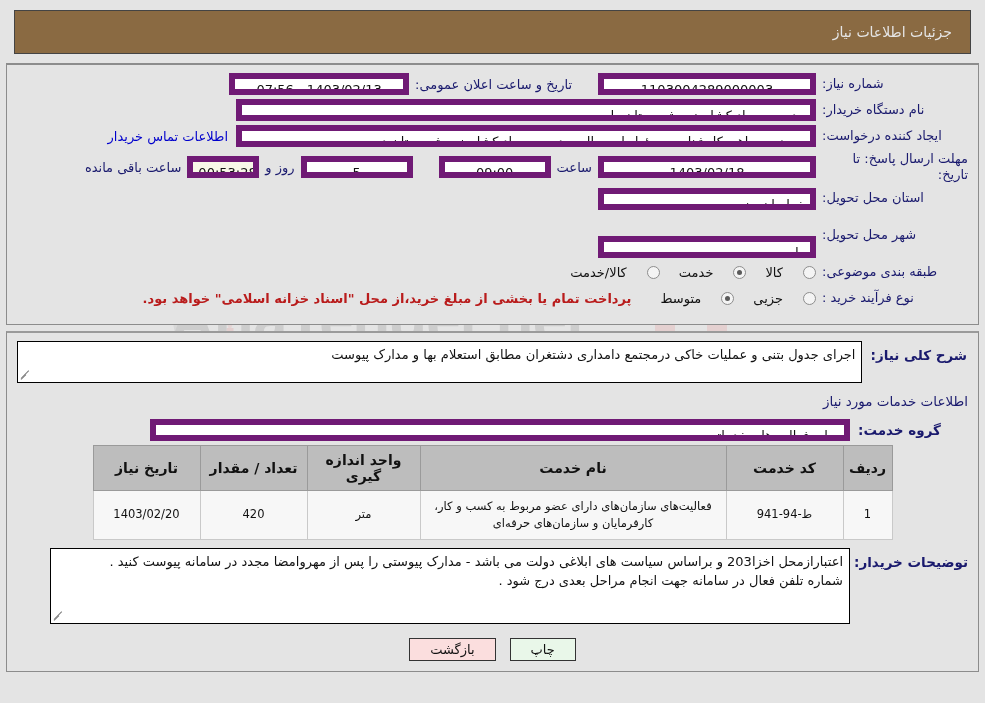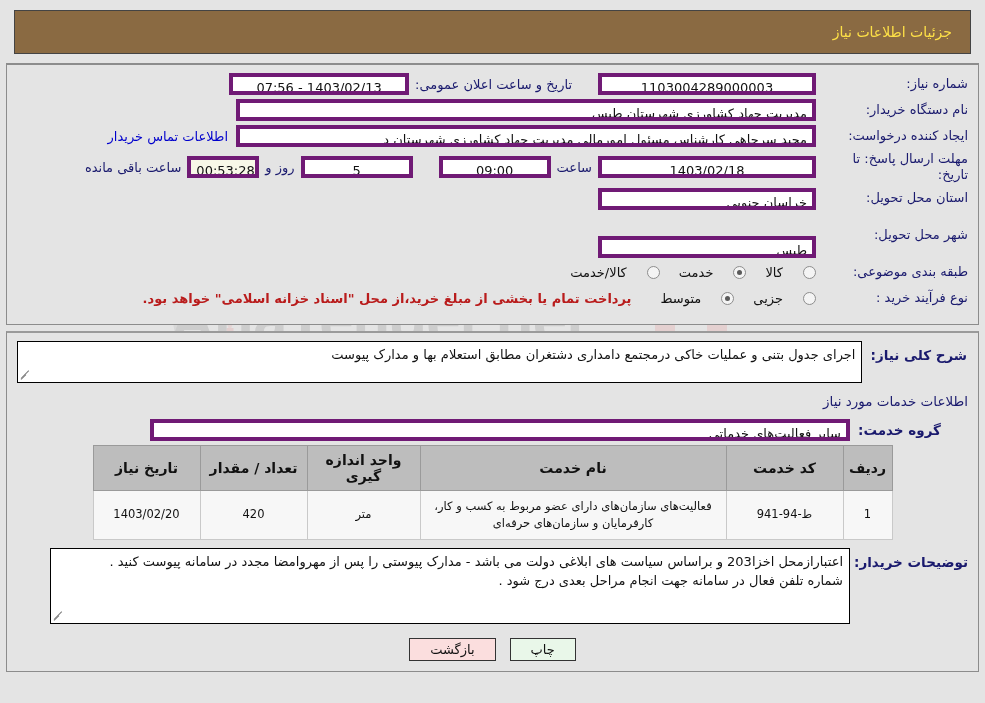--- a/index.html
+++ b/index.html
@@ -65,21 +65,21 @@
     z-index: 2;
     padding: 0;
   }
 
   
   .header-bar {
     margin: 10px 14px 0 14px;
     height: 44px;
     background: #8a6a42;
     border: 1px solid #444;
-    color: #fde047;
+    color: #e5e5e5;
     display: flex;
     align-items: center;
     justify-content: flex-start;
     padding: 0 18px;
     box-sizing: border-box;
     font-size: 14px;
   }
 
   
   .panel {
@@ -105,30 +105,29 @@
   .flabel {
     color: #1a1a6e;
     font-size: 13px;
     text-align: left;
     padding-left: 6px;
     flex: 0 0 auto;
     line-height: 1.25;
   }
   .lbl-w {
     width: 146px;
-    text-align: right;
   }
   .lbl-2 {
     display: flex;
     flex-direction: column;
     align-items: flex-start;
   }
 
   .tbox {
-    border: 4px solid #701a75;
+    border: 6px solid #701a75;
     background: #ffffff;
     font-size: 13px;
     color: #111;
     padding: 2px 5px;
     box-sizing: border-box;
     height: 22px;
     line-height: 17px;
     overflow: hidden;
     white-space: nowrap;
     font-family: "DejaVu Sans", "Liberation Sans", sans-serif;

